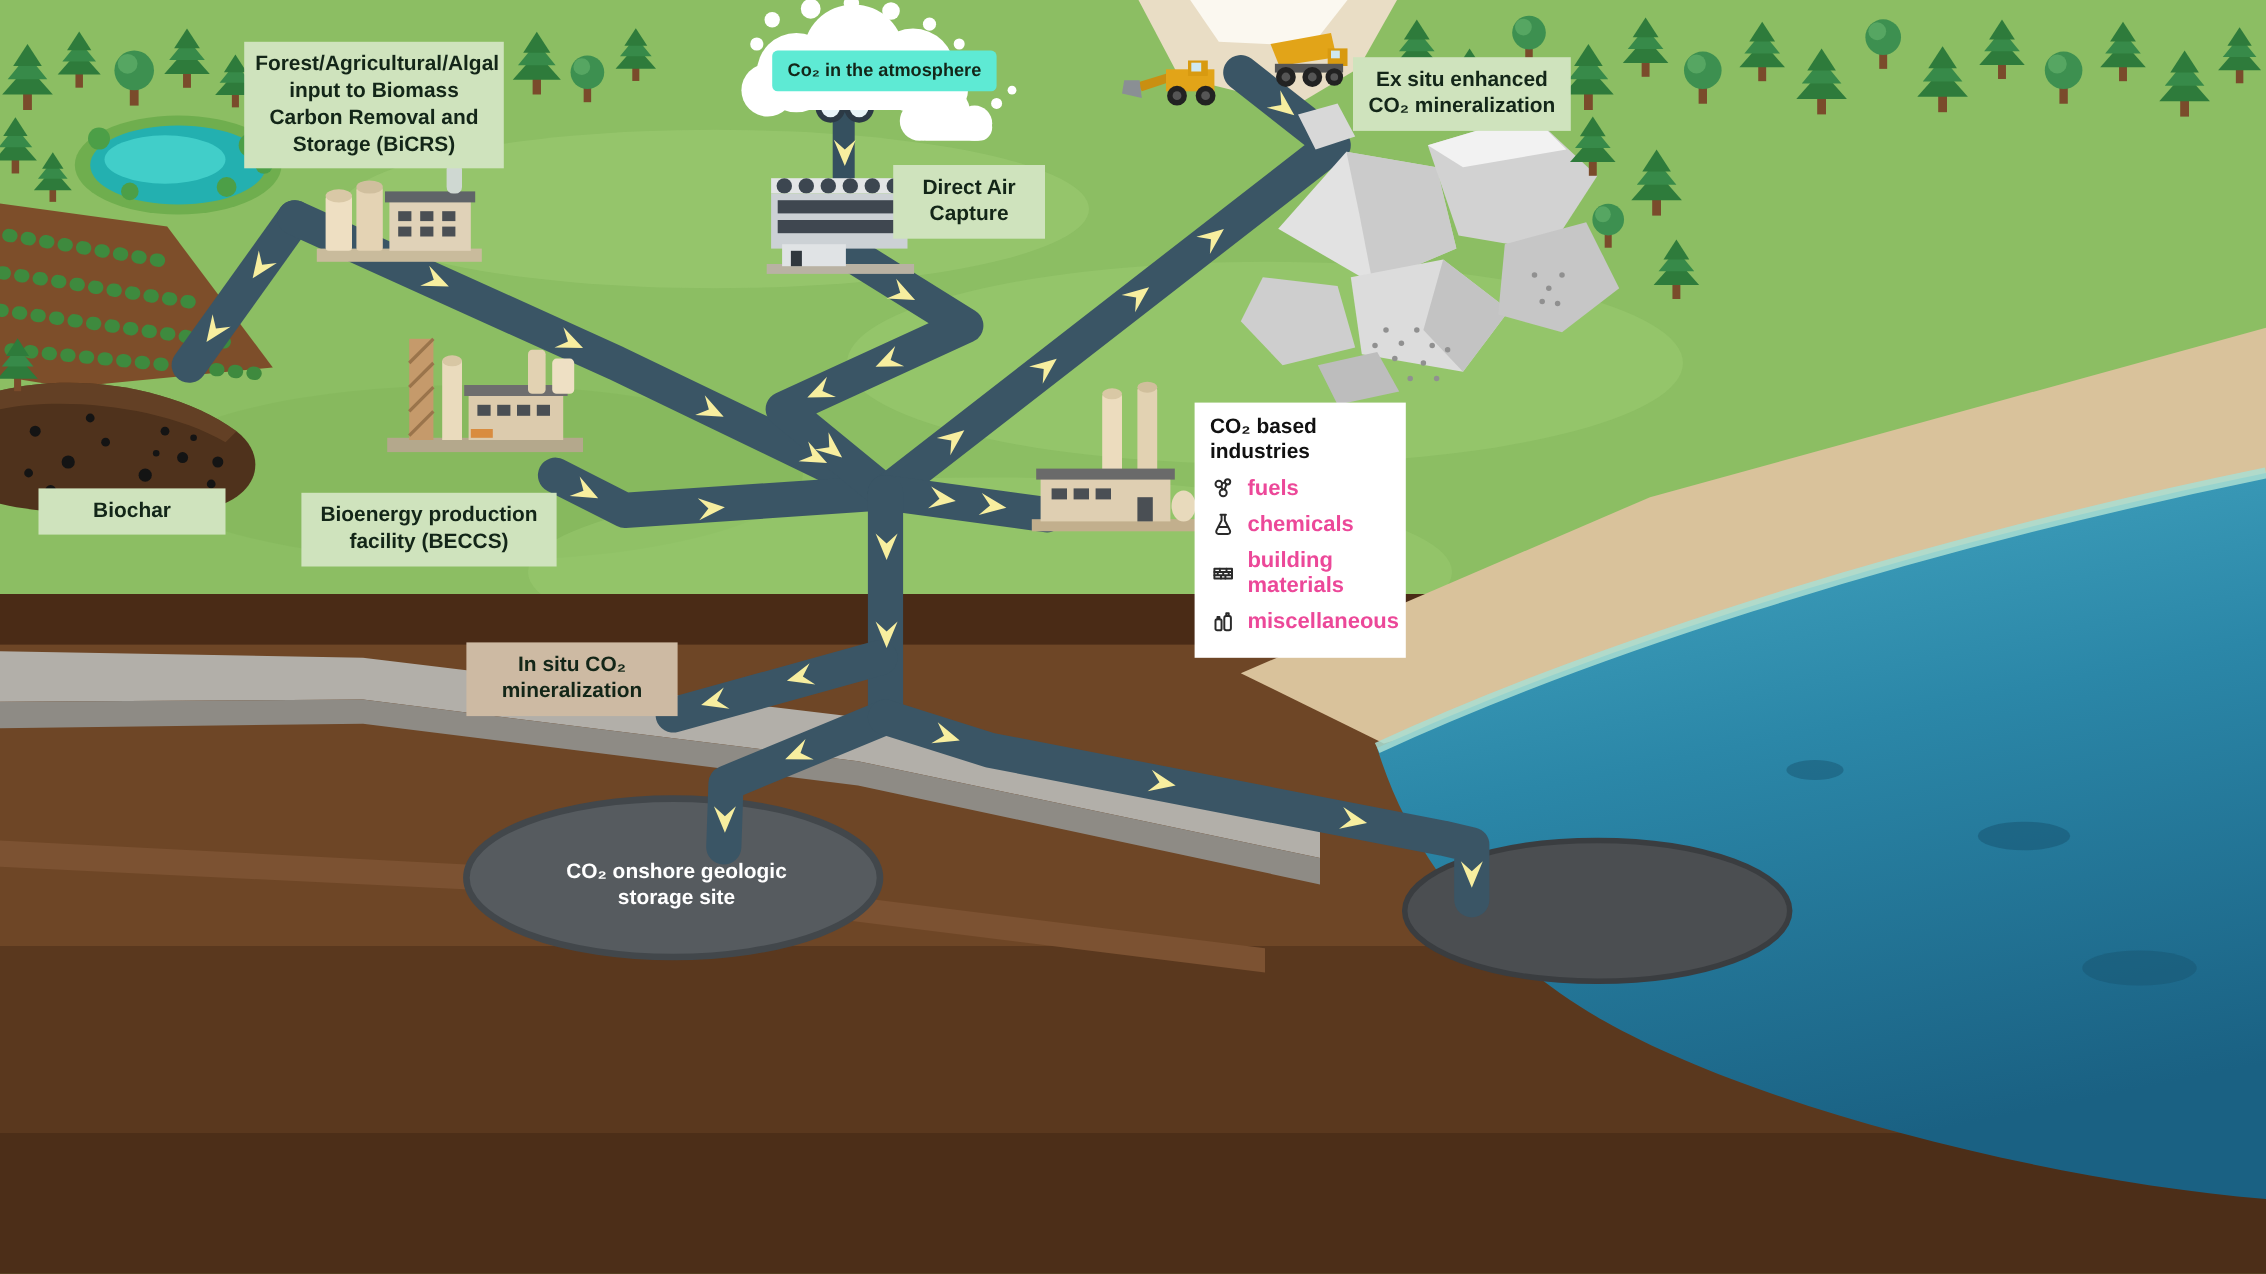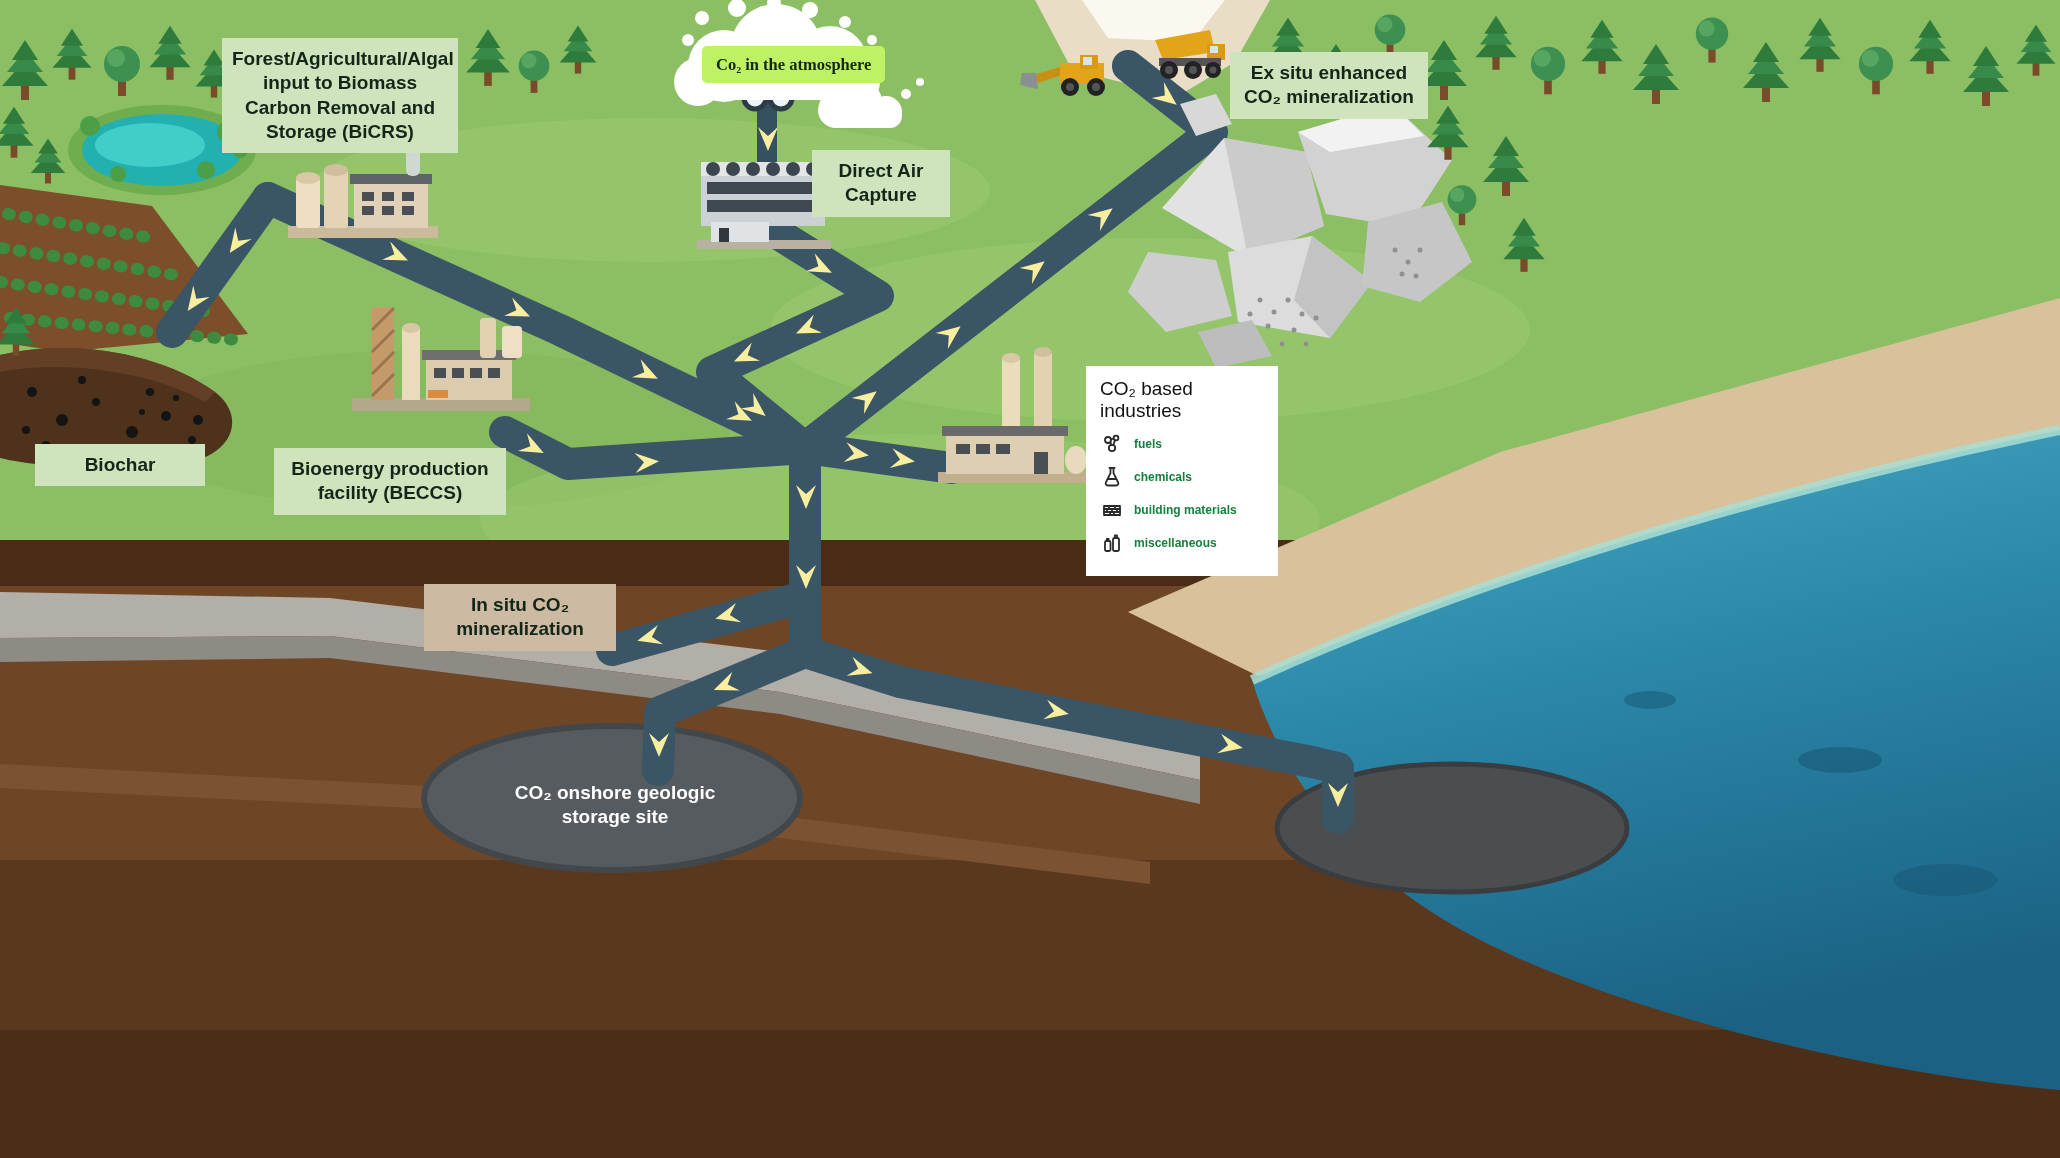--- a/index.html
+++ b/index.html
@@ -1,26 +1,26 @@
 <!DOCTYPE html>
 <html><head>
 <meta charset="utf-8">
 <style>
   html,body{margin:0;padding:0;background:#222;}
   .scene{position:relative;width:2060px;height:1158px;overflow:hidden;
          font-family:"Liberation Sans",sans-serif;background:#8cbe63;}
   svg.layer{position:absolute;left:0;top:0;}
   .label{position:absolute;box-sizing:border-box;background:#cfe3bd;color:#132618;
          font-weight:700;font-size:19px;line-height:1.28;text-align:center;padding:9px 10px;}
-  .label--white-bg{background:#bef264;border-radius:5px;font-size:16.5px;padding:8px 14px;white-space:nowrap;width:auto;font-family:Liberation Serif, serif;}
+  .label--white-bg{background:#5eead4;border-radius:5px;font-size:16.5px;padding:8px 14px;white-space:nowrap;width:auto;}
   .label--tan{background:#cdbaa3;}
   .label--plain{background:transparent;color:#ffffff;}
   .industries{position:absolute;background:#ffffff;padding:12px 14px;width:192px;box-sizing:border-box;}
-  .industries .title{font-weight:400;font-size:19px;margin-bottom:10px;color:#111;}
-  .ind-item{display:flex;align-items:center;gap:10px;margin:9px 0;font-size:12px;font-weight:600;color:#15803d;}
+  .industries .title{font-weight:700;font-size:19px;margin-bottom:10px;color:#111;}
+  .ind-item{display:flex;align-items:center;gap:10px;margin:9px 0;font-size:20px;font-weight:600;color:#ec4899;}
   .ind-item svg{flex:0 0 auto;stroke:#2a2a2a;fill:none;stroke-width:1.8;stroke-linecap:round;stroke-linejoin:round;}
 </style>
 </head>
 <body>
 
 <div class="scene">
 
 <svg class="layer" width="2060" height="1158" viewBox="0 0 2060 1158">
   <defs>
     <linearGradient id="waterGrad" x1="0" y1="0" x2="0.25" y2="1">

